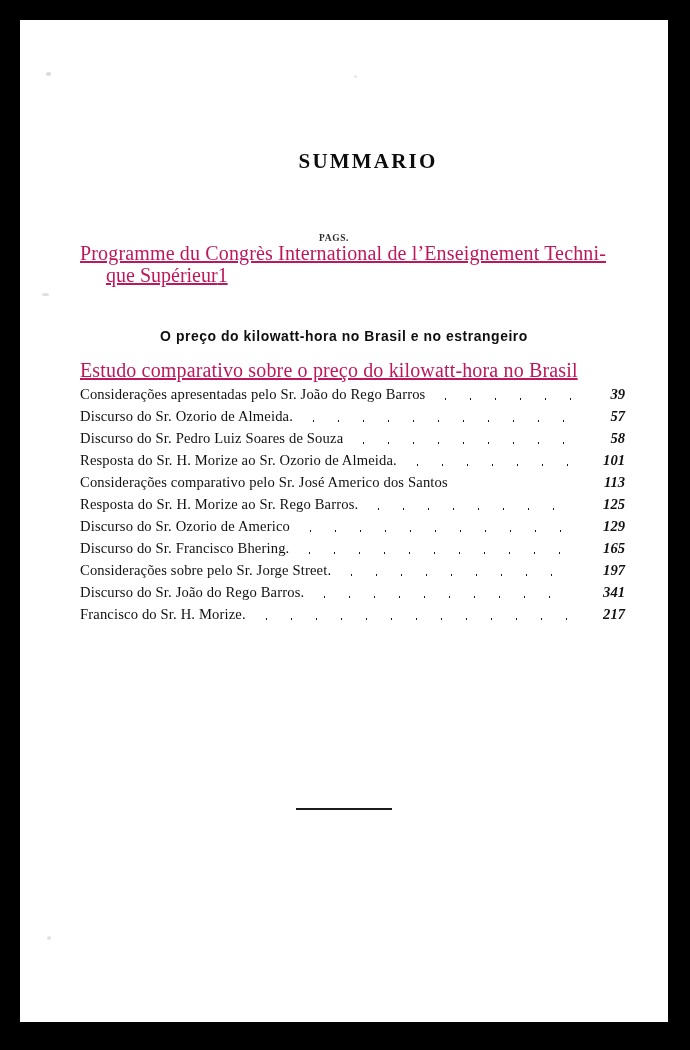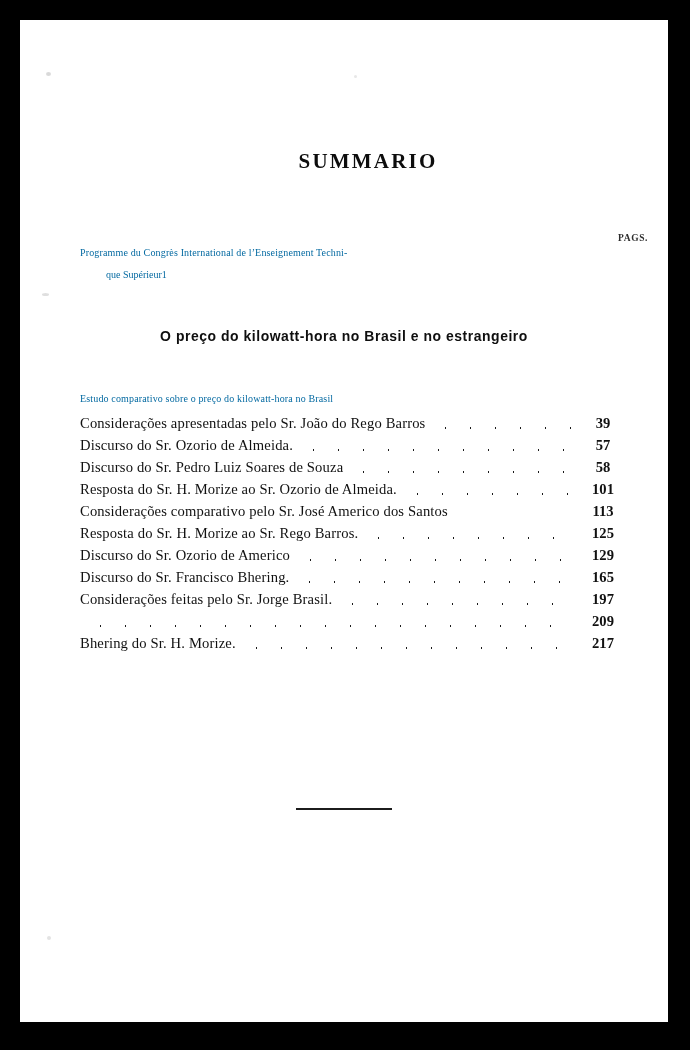--- a/index.html
+++ b/index.html
@@ -59,21 +59,21 @@
     letter-spacing: 2.2px;
     color: #0d0d0d;
     padding-left: 24px;
   }
 
   .pags-label {
     position: absolute;
     top: 213px;
     left: 0;
     width: 628px;
-    text-align: right;
+    text-align: center;
     font-size: 9.5px;
     font-weight: bold;
     letter-spacing: 0.6px;
     color: #2d2d2d;
   }
 
   .toc {
     position: absolute;
     left: 60px;
     top: 222px;
@@ -104,29 +104,30 @@
     background-size: 25px 4px;
     background-position: left center;
     background-repeat: repeat-x;
   }
   .entry .leader.none {
     background-image: none;
   }
 
   .entry .pageno {
     flex: 0 0 44px;
-    text-align: center;
+    text-align: right;
     font-size: 14.6px;
     font-weight: bold;
     color: #111111;
     white-space: nowrap;
+    font-style: italic;
   }
 
   
-  .entry-multiline { font-size: 10px; color: #0369a1; }
+  .entry-multiline { font-size: 20px; color: #be185d; text-decoration: underline; }
   .entry-multiline .line1 {
     line-height: 22px;
     letter-spacing: 0.15px;
     white-space: nowrap;
   }
   .entry-multiline .line2 {
     display: flex;
     align-items: center;
     line-height: 22px;
     padding-left: 26px;
@@ -142,21 +143,21 @@
     font-size: 15.5px;
     font-weight: bold;
     letter-spacing: 0.6px;
     color: #0f0f0f;
     transform: scaleX(0.9);
   }
 
   .list-section {
     position: absolute;
     left: 60px;
-    top: 368px;
+    top: 339px;
     width: 545px;
   }
 
   .bottom-rule {
     position: absolute;
     left: 50%;
     transform: translateX(-50%);
     top: 788px;
     width: 96px;
     height: 2px;
@@ -239,32 +240,33 @@
         <span class="pageno">129</span>
       </div>
 
       <div class="entry">
         <span class="label">Discurso do Sr. Francisco Bhering.</span>
         <span class="leader"></span>
         <span class="pageno">165</span>
       </div>
 
       <div class="entry">
-        <span class="label">Considerações  feitas pelo Sr. Jorge Brasil.</span>
+        <span class="label">Considerações  sobre pelo Sr. Jorge Street.</span>
         <span class="leader"></span>
         <span class="pageno">197</span>
       </div>
 
       <div class="entry">
-        <span class="leader"></span>
-        <span class="pageno">209</span>
-      </div>
-
-      <div class="entry">
-        <span class="label">Bhering do  Sr. H. Morize.</span>
+        <span class="label">Discurso do Sr. João do Rego Barros.</span>
+        <span class="leader"></span>
+        <span class="pageno">341</span>
+      </div>
+
+      <div class="entry">
+        <span class="label">Francisco do  Sr. H. Morize.</span>
         <span class="leader"></span>
         <span class="pageno">217</span>
       </div>
 
     </div>
 
     <div class="bottom-rule"></div>
 
   </div>
 </div>

